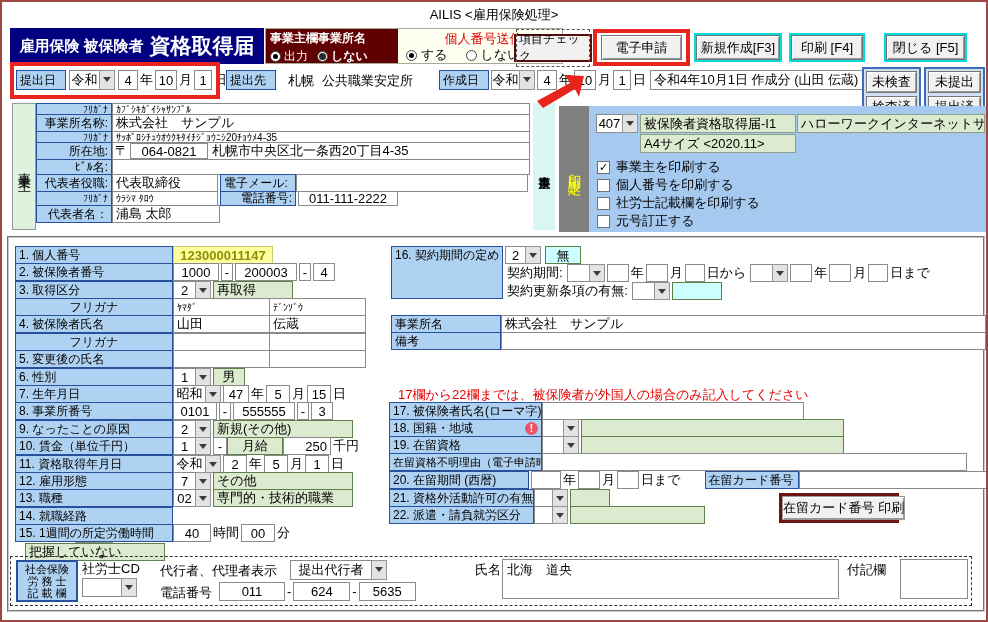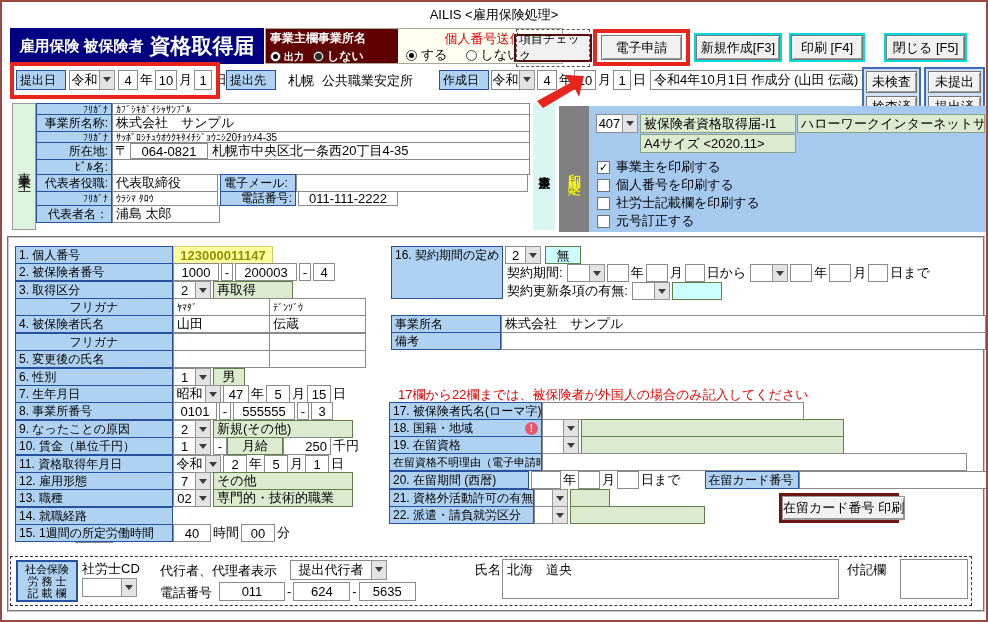--- a/index.html
+++ b/index.html
@@ -40,21 +40,21 @@
   <div class="abs flex" style="left:8px;top:26px;width:254px;height:36px;background:#000080;color:#fff;justify-content:center;">
     <span style="font-size:15px;font-weight:bold;">雇用保険 被保険者</span>
     <span style="font-size:21px;font-weight:bold;margin-left:6px;">資格取得届</span>
   </div>
 
   <div class="abs" style="left:263px;top:26px;width:298px;height:36px;background:#fffff2;border:1px solid #a8a89a;">
     <div class="abs" style="left:0;top:0;width:132px;height:34px;background:#600000;color:#fff;padding:1px 4px;">
       <div style="font-size:12px;font-weight:bold;">事業主欄事業所名</div>
       <div class="flex" style="gap:3px;margin-top:1px;">
         <span class="radio sel"></span>
-        <span style="font-size:10px;font-weight:bold;">出力</span>
+        <span style="font-size:12px;font-weight:normal;">出力</span>
         <span class="radio fil" style="margin-left:6px;"></span>
         <span style="font-size:12px;font-weight:bold;">しない</span>
       </div>
     </div>
     <div class="abs" style="left:140px;top:1px;width:155px;text-align:center;color:#e00000;font-size:13px;">個人番号送信</div>
     <div class="abs flex" style="left:140px;top:17px;gap:4px;justify-content:space-between;">
       <span class="radio sel"></span>
       <span style="font-size:13px;">する</span>
       <span class="radio" style="margin-left:14px;"></span>
       <span style="font-size:13px;">しない</span>
@@ -422,20 +422,23 @@
       </div>
       <div class="grn ml2" style="width:140px">
         <span>専門的・技術的職業</span>
       </div>
     </div>
   <div class="abs flex" style="left:13px;top:505px;flex-direction:column;">
       <div class="lbl" style="width:158px">14. 就職経路</div>
       <div class="dd" style="width:38px">
         <span class="ddval">4</span>
         <span class="ddarw"></span>
+      </div>
+      <div class="grn ml2" style="width:140px">
+        <span>把握していない</span>
       </div>
     </div>
   <div class="abs flex" style="left:13px;top:522px;">
       <div class="lbl" style="width:158px">15. 1週間の所定労働時間</div>
       <div class="fld ctr" style="width:38px">
         <span>40</span>
       </div>
       <span class="u">時間</span>
       <div class="fld ctr" style="width:34px">
         <span>00</span>

